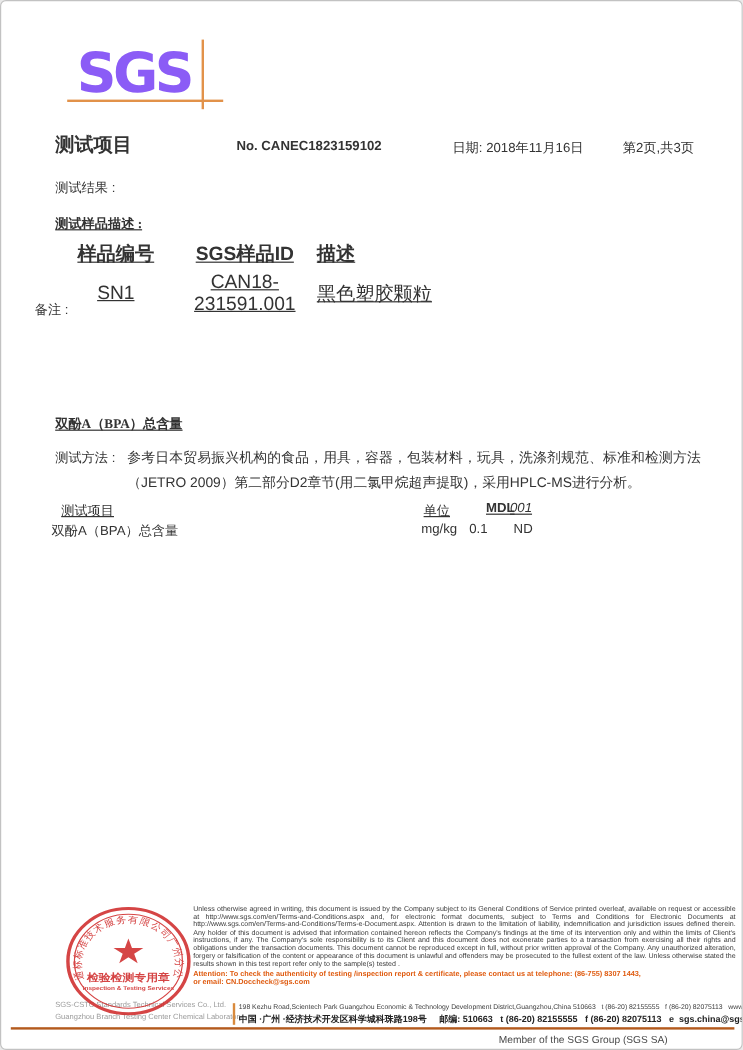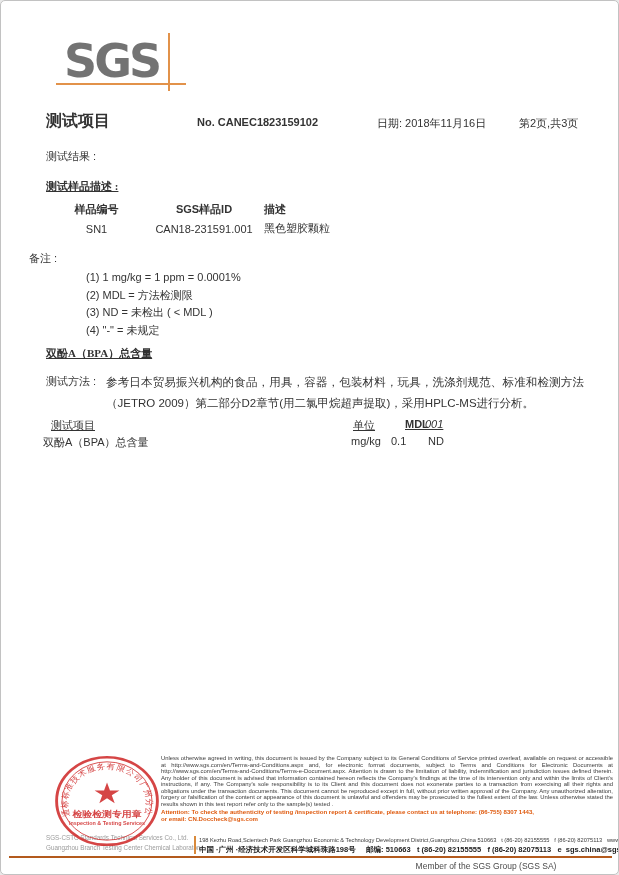--- a/index.html
+++ b/index.html
@@ -6,34 +6,34 @@
   html,body { background:#e9e9e9; }
   .page {
     position:relative; width:619px; height:875px; margin:0 auto;
     background:#ffffff; border:1px solid #c2c2c2; border-radius:5px;
     font-family:"Liberation Sans","DejaVu Sans",sans-serif; color:#2b2b2b;
     overflow:hidden;
   }
   .abs { position:absolute; }
 
   
-  .logo-text { font-size:46px; font-weight:bold; color:#737373; letter-spacing:-3px; font-family:"DejaVu Sans",sans-serif; }
+  .logo-text { font-size:46px; font-weight:bold; color:#8b5cf6; letter-spacing:-3px; font-family:"DejaVu Sans",sans-serif; }
   .logo-hline { background:#e2924a; height:2px; width:130px; }
   .logo-vline { background:#e2924a; width:2px; height:58px; }
 
   
   .report-title { font-size:16px; font-weight:bold; color:#333; }
   .hdr-txt { font-size:11px; color:#333; }
   .hdr-bold { font-weight:bold; }
 
   .body-txt { font-size:11px; color:#333; }
   .sec-head { font-size:11px; font-weight:bold; text-decoration:underline; color:#333;font-family:Liberation Serif, serif; }
 
   
-  .stable { border-collapse:collapse; font-size:11px; color:#333; }
+  .stable { border-collapse:collapse; font-size:16px; color:#333;text-decoration:underline; }
   .stable th { font-weight:bold; padding:0 0 4px 0; }
   .stable td { padding:0; }
   .c { text-align:center; }
   .l { text-align:left; }
 
   .note-line { font-size:11px; color:#333; line-height:17.5px; }
 
   .method-para { font-size:11.5px; color:#333; width:478px; line-height:21px; text-align:justify; }
 
   .rt-underline { text-decoration:underline; }
@@ -83,26 +83,20 @@
     <tbody>
       <tr>
         <td class="c">SN1</td>
         <td class="c">CAN18-231591.001</td>
         <td class="l">黑色塑胶颗粒</td>
       </tr>
     </tbody>
   </table>
 
   <div class="abs body-txt" style="left:28px; top:250px;">备注 :</div>
-  <div class="abs" style="left:85px; top:268px;">
-    <div class="note-line">(1) 1 mg/kg = 1 ppm = 0.0001%</div>
-    <div class="note-line">(2) MDL = 方法检测限</div>
-    <div class="note-line">(3) ND = 未检出 ( &lt; MDL )</div>
-    <div class="note-line">(4) "-" = 未规定</div>
-  </div>
 
   <div class="abs sec-head" style="left:45px; top:345px;">双酚A（BPA）总含量</div>
   <div class="abs body-txt" style="left:45px; top:373px;">测试方法 :</div>
   <div class="abs method-para" style="left:105px; top:371px;">参考日本贸易振兴机构的食品，用具，容器，包装材料，玩具，洗涤剂规范、标准和检测方法（JETRO 2009）第二部分D2章节(用二氯甲烷超声提取)，采用HPLC-MS进行分析。</div>
 
   <div class="abs body-txt rt-underline" style="left:50px; top:417px;">测试项目</div>
   <div class="abs body-txt rt-underline" style="left:352px; top:417px;">单位</div>
   <div class="abs body-txt rt-underline rt-bold" style="left:386px; top:417px;">MDL</div>
   <div class="abs body-txt rt-underline rt-italic" style="left:424px; top:417px;">001</div>
 

